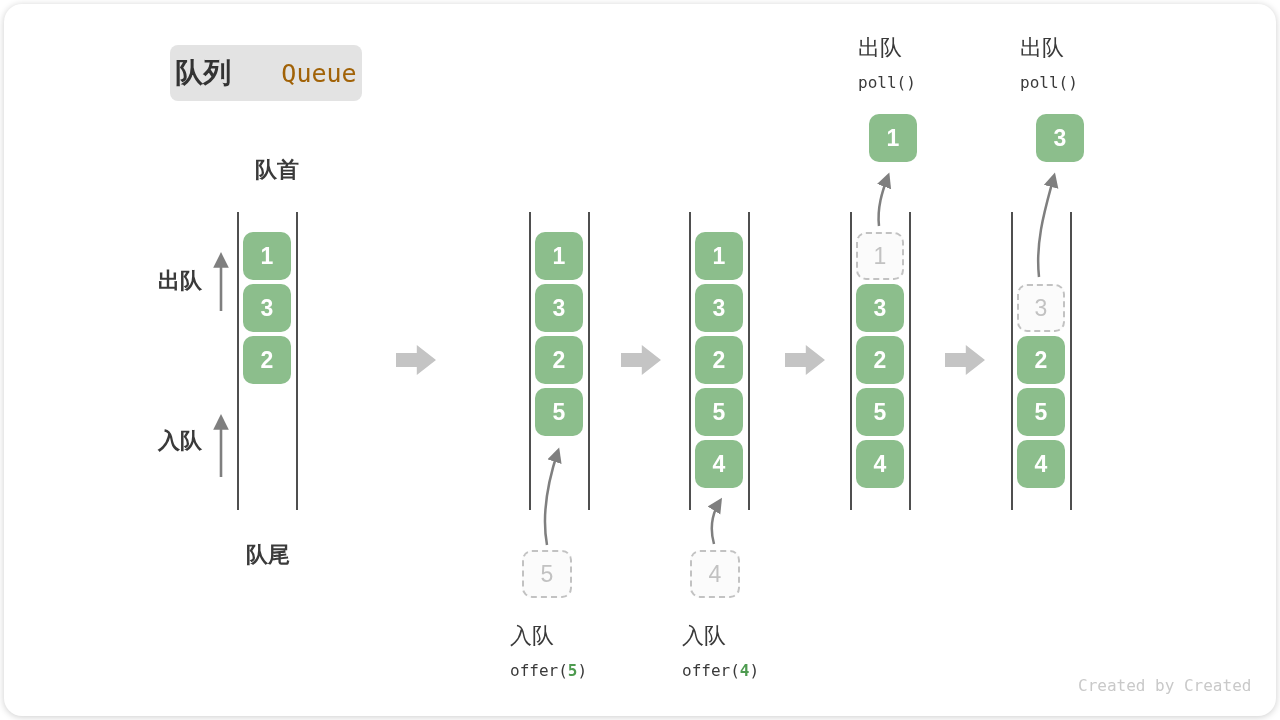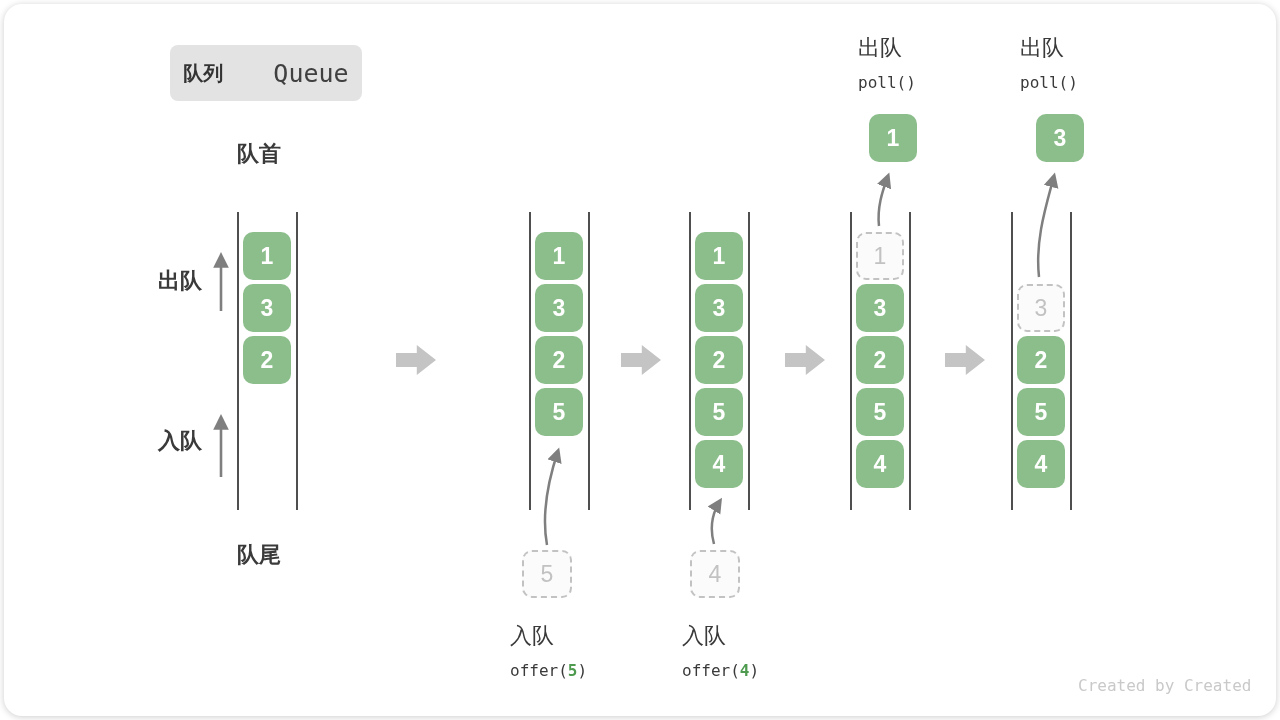--- a/index.html
+++ b/index.html
@@ -14,27 +14,27 @@
   }
 
   .abs { position: absolute; }
 
   
   .title-badge {
     left: 170px; top: 45px; width: 192px; height: 56px;
     background: #e3e3e3; border-radius: 8px;
     display: flex; align-items: center; justify-content: center; gap: 10px;
   }
-  .title-zh { font-size: 20px; font-weight: 700; color: #333; }
-  .title-en { font-family: "DejaVu Sans Mono", "Liberation Mono", monospace; font-size: 25px; font-weight: 500; color: #404040; margin-left: 40px; }
+  .title-zh { font-size: 28px; font-weight: 700; color: #333; }
+  .title-en { font-family: "DejaVu Sans Mono", "Liberation Mono", monospace; font-size: 25px; font-weight: 500; color: #a16207; margin-left: 40px; }
 
   
   .cjk-bold { font-size: 22px; font-weight: 700; color: #3a3a3a; }
-  .front-label { left: 237px; top: 139px; width: 62px; text-align: left; }
-  .rear-label  { left: 237px; top: 540px; width: 62px; text-align: left; }
+  .front-label { left: 237px; top: 155px; width: 62px; text-align: right; }
+  .rear-label  { left: 237px; top: 540px; width: 62px; text-align: center; }
   .side-dequeue { left: 158px; top: 266px; }
   .side-enqueue { left: 158px; top: 426px; }
 
   
   .queue-col { position: absolute; top: 212px; height: 298px; width: 61px; }
   .col-line { position: absolute; top: 0; width: 2px; height: 100%; background: #4f4f4f; }
   .col-line.left { left: 0; }
   .col-line.right { right: 0; }
   .qc1 { left: 237px; } .qc2 { left: 529px; } .qc3 { left: 689px; }
   .qc4 { left: 850px; } .qc5 { left: 1011px; }

